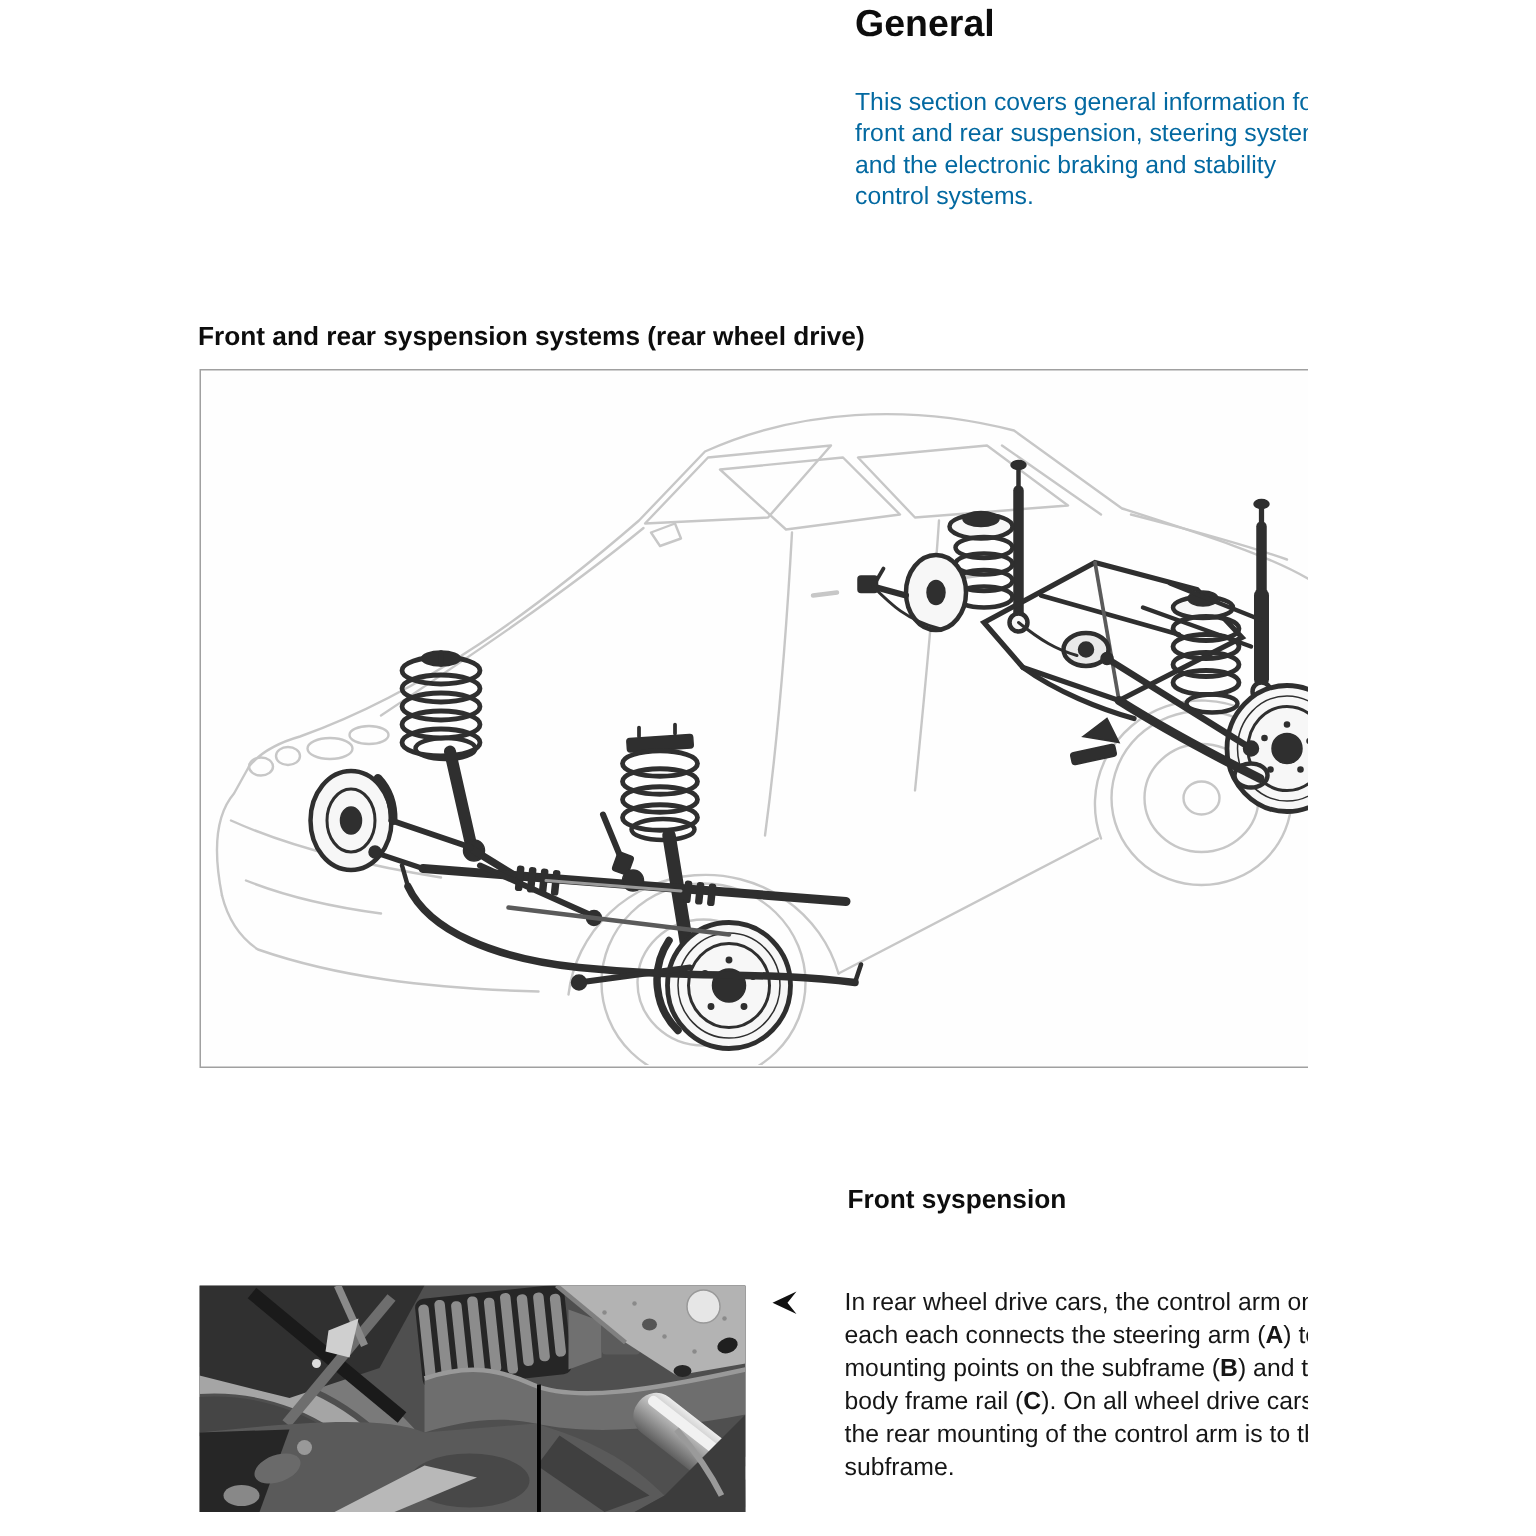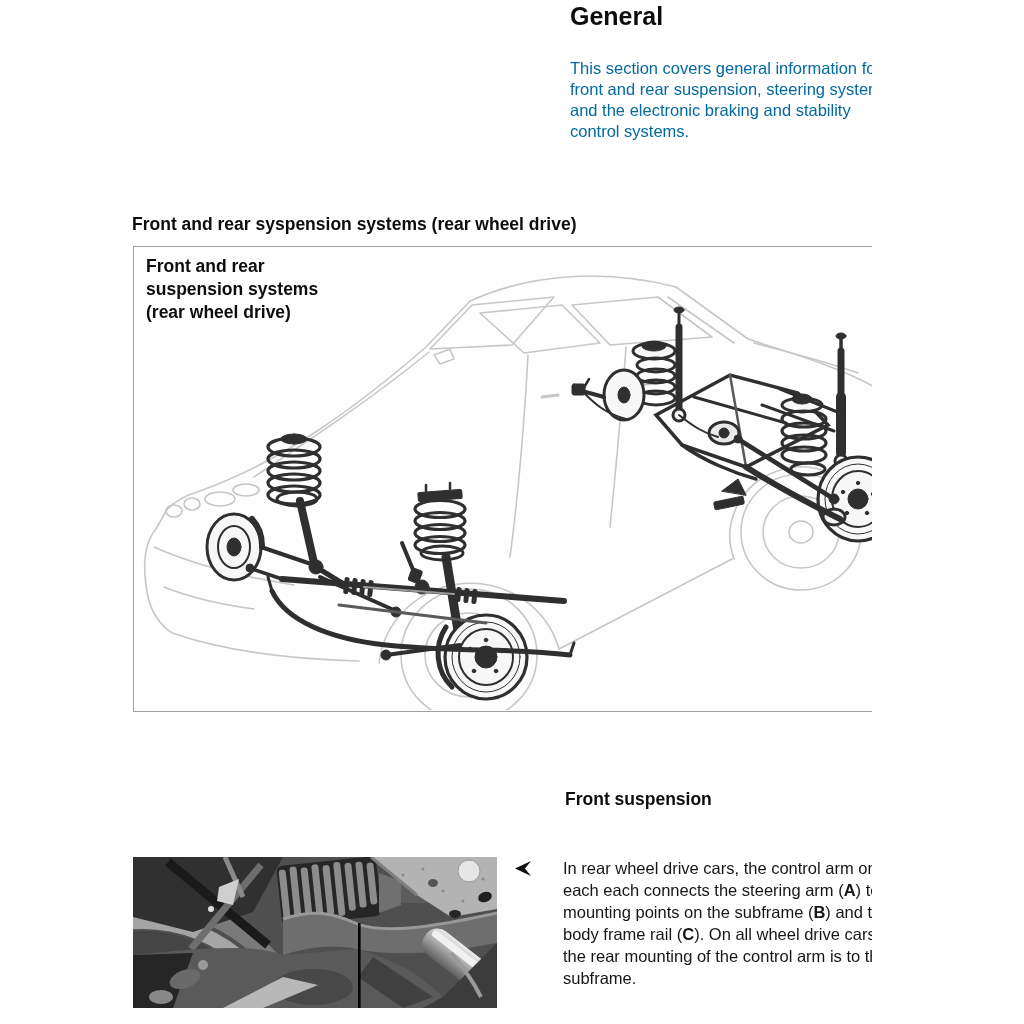--- a/index.html
+++ b/index.html
@@ -207,27 +207,24 @@
         <rect x="580" y="252" width="30" height="8" rx="2" fill="#2f2f2f" transform="rotate(-12 595 256)"></rect>
         <path d="M 604,192 L 700,252" stroke-width="4.5"></path>
         <circle cx="604" cy="192" r="4" fill="#2f2f2f"></circle>
         <circle cx="700" cy="252" r="5" fill="#2f2f2f"></circle>
         <path d="M 628,158 L 700,184" stroke-width="3"></path>
         <path d="M 646,142 L 706,166" stroke-width="3"></path>
         <path d="M 545,168 C 560,180 570,186 584,190" stroke-width="2"></path>
       </g>
     </svg>
 
-    <div class="figure-caption">Front and rear
-suspension systems
-(rear wheel drive)</div>
     <div class="figure-number">00</div>
   </div>
 
-  <div class="h3">Front suspension</div>
+  <div class="h3">Front syspension</div>
 
   <div class="photo">
     <svg width="364" height="151" viewBox="0 0 364 151">
       <defs>
         <linearGradient id="metal" x1="0" y1="0" x2="0" y2="1">
           <stop offset="0" stop-color="#ececec"></stop>
           <stop offset="0.5" stop-color="#a8a8a8"></stop>
           <stop offset="1" stop-color="#5f5f5f"></stop>
         </linearGradient>
       </defs>

